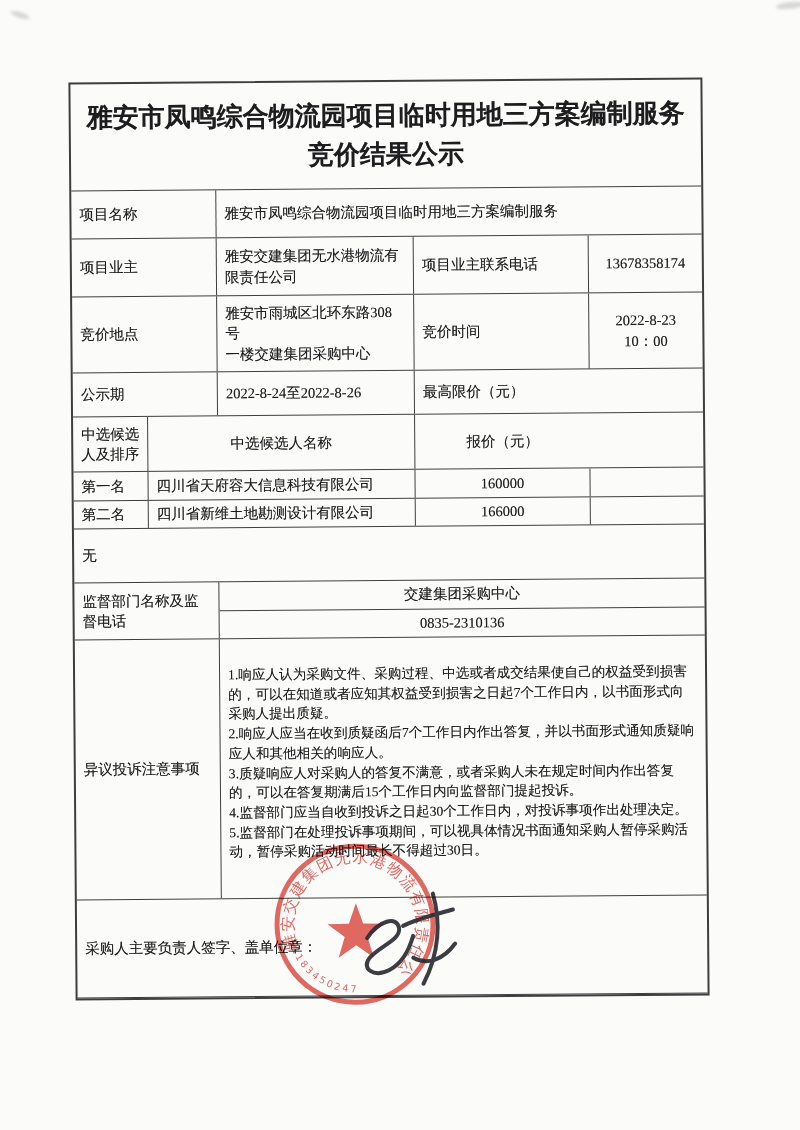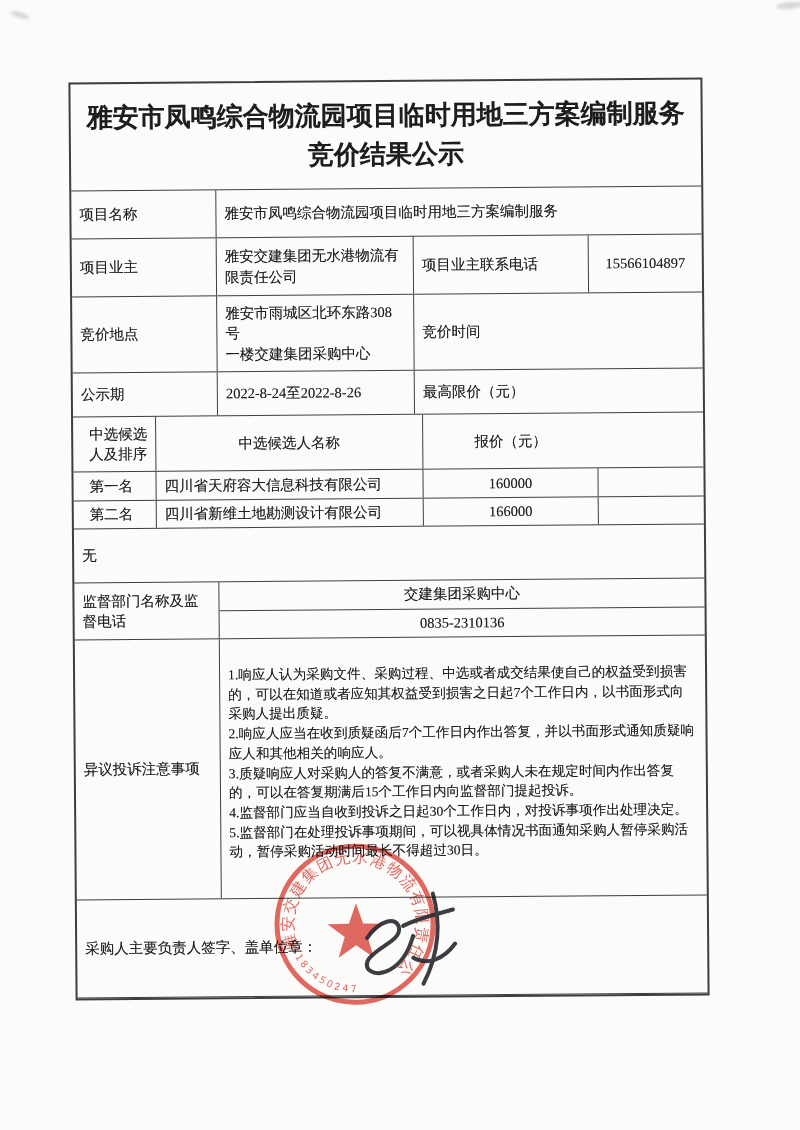--- a/index.html
+++ b/index.html
@@ -22,21 +22,21 @@
   .row{display:flex;border-bottom:1.6px solid #3e3e40;}
   .row:last-child{border-bottom:none;}
   .cell{
     border-right:1.6px solid #3e3e40;box-sizing:border-box;
     padding:3px 8px;display:flex;align-items:center;
     font-size:14.5px;line-height:1.4;
     text-shadow:0 0 .5px rgba(40,40,40,.5);
   }
   .cell:last-child{border-right:none;}
   .w145{width:145px;} .w197{width:197px;} .w175{width:175px;}
-  .w75{width:75px;margin-left:8px;} .w267{width:267px;} .fill{flex:1;}
+  .w75{width:75px;} .w267{width:267px;} .fill{flex:1;}
   .center{justify-content:center;text-align:center;}
   .pre{white-space:pre-line;}
   .h106{height:106px;} .h47{height:47px;} .h57{height:57px;} .h75{height:75px;}
   .h43{height:43px;} .h54{height:54px;} .h28{height:28px;} .h27{height:27px;}
   .h53{height:53px;} .h56{height:56px;} .h259{height:259px;} .h97{height:97px;}
 
   .title-cell{
     width:100%;justify-content:center;text-align:center;
     font-weight:bold;font-size:26px;line-height:1.5;padding:0 16px;
   }
@@ -67,28 +67,30 @@
   <div class="row h47">
     <div class="cell w145">项目名称</div>
     <div class="cell fill">雅安市凤鸣综合物流园项目临时用地三方案编制服务</div>
   </div>
 
   <div class="row h57">
     <div class="cell w145">项目业主</div>
     <div class="cell w197 pre">雅安交建集团无水港物流有
 限责任公司</div>
     <div class="cell w175">项目业主联系电话</div>
-    <div class="cell fill center">15566104897</div>
+    <div class="cell fill center">13678358174</div>
   </div>
 
   <div class="row h75">
     <div class="cell w145">竞价地点</div>
     <div class="cell w197 pre">雅安市雨城区北环东路308号
 一楼交建集团采购中心</div>
     <div class="cell w175">竞价时间</div>
+    <div class="cell fill center pre">2022-8-23
+10：00</div>
   </div>
 
   <div class="row h43">
     <div class="cell w145">公示期</div>
     <div class="cell w197">2022-8-24至2022-8-26</div>
     <div class="cell w175">最高限价（元）</div>
   </div>
 
   <div class="row h54">
     <div class="cell w75 center">中选候选人及排序</div>

